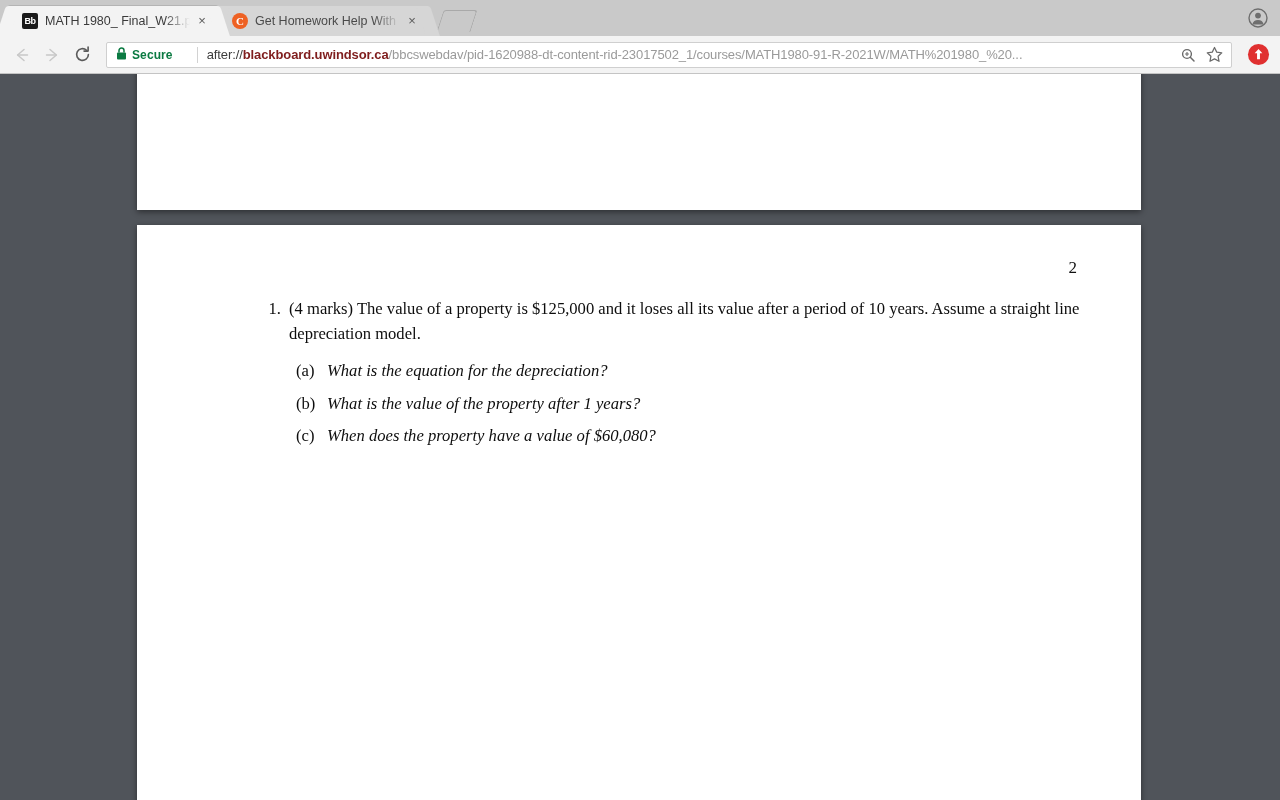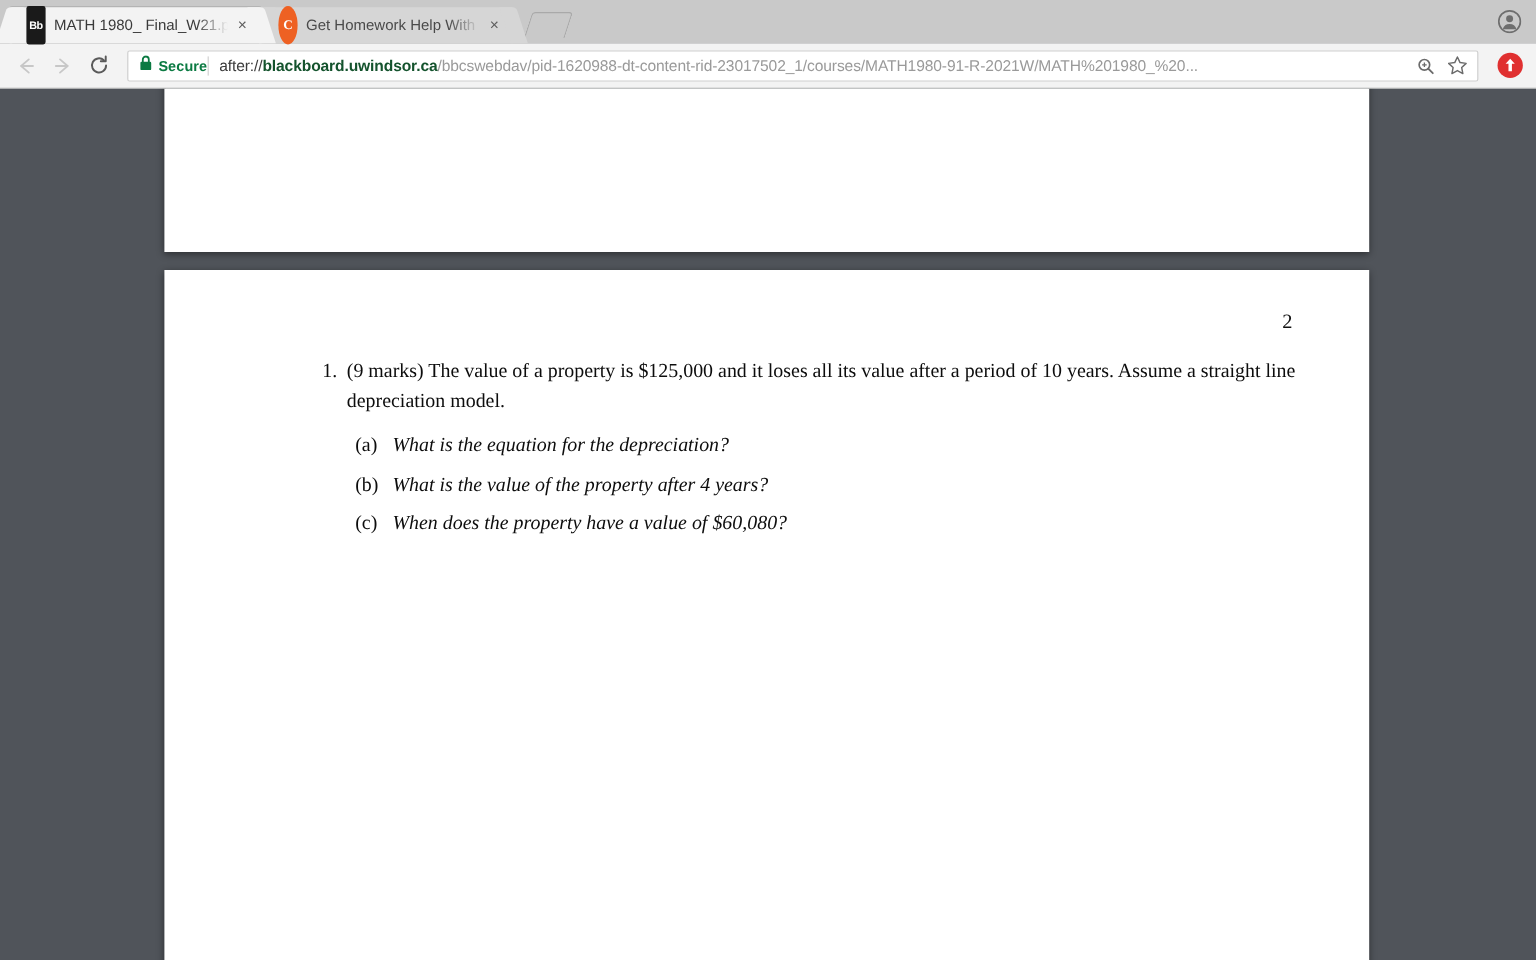--- a/index.html
+++ b/index.html
@@ -61,21 +61,21 @@
     bottom: 0;
     width: 14px;
     height: 30px;
     background: inherit;
   }
   .tab::before { left: -7px;  transform: skewX(-18deg); border-top-left-radius: 3px; }
   .tab::after  { right: -7px; transform: skewX(18deg);  border-top-right-radius: 3px; }
 
   .tab-favicon {
     flex: 0 0 16px;
-    width: 16px; height: 32px;
+    width: 16px; height: 16px;
     margin-right: 7px;
     position: relative;
     z-index: 4;
     display: flex; align-items: center; justify-content: center;
     border-radius: 2px;
   }
   .fav-bb {
     background: #1a1a1a;
     color: #ffffff;
     font-size: 9px;
@@ -174,21 +174,21 @@
     align-items: center;
     padding: 0 4px 0 9px;
     overflow: hidden;
     cursor: text;
   }
   .secure-chip {
     display: flex;
     align-items: center;
     gap: 5px;
     flex: 0 0 auto;
-    padding-right: 0;
+    padding-right: 24px;
     margin-right: 9px;
     border-right: 1px solid #d2d2d2;
     height: 16px;
   }
   .secure-label {
     color: #0b7a42;
     font-size: 12px;
     font-weight: bold;
     letter-spacing: 0.1px;
     line-height: 16px;
@@ -196,21 +196,21 @@
   .url {
     flex: 1 1 auto;
     white-space: nowrap;
     overflow: hidden;
     font-size: 13px;
     line-height: 16px;
     color: #8a8a8a;
     letter-spacing: -0.1px;
   }
   .url .u-scheme { color: #3c3c3c; }
-  .url .u-host   { color: #14532d; font-weight: bold; }
+  .url .u-host   { color: #7f1d1d; font-weight: bold; }
   .url .u-path   { color: #9a9a9a; margin-top: 43px; }
 
   .omni-icon {
     flex: 0 0 26px;
     width: 26px; height: 24px;
     display: flex; align-items: center; justify-content: center;
     cursor: pointer;
   }
   .ext-icon {
     flex: 0 0 28px;
@@ -388,33 +388,33 @@
     <div class="pdf-page page-top-partial"></div>
 
     <div class="pdf-page page-main">
 
       <div class="page-number">2</div>
 
       <div class="doc-body">
 
         <div class="q-item">
           <div class="q-num">1.</div>
-          <div class="q-text">(9 marks) The value of a property is $125,000 and it loses all its value after a period of 10 years. Assume a straight line depreciation model.</div>
+          <div class="q-text">(4 marks) The value of a property is $125,000 and it loses all its value after a period of 10 years. Assume a straight line depreciation model.</div>
         </div>
 
         <div class="sub-list">
 
           <div class="sub-item">
             <div class="sub-label">(a)</div>
             <div class="sub-text">What is the equation for the depreciation?</div>
           </div>
 
           <div class="sub-item">
             <div class="sub-label">(b)</div>
-            <div class="sub-text">What is the value of the property after 4 years?</div>
+            <div class="sub-text">What is the value of the property after 1 years?</div>
           </div>
 
           <div class="sub-item">
             <div class="sub-label">(c)</div>
             <div class="sub-text">When does the property have a value of $60,080?</div>
           </div>
 
         </div>
       </div>
     </div>

